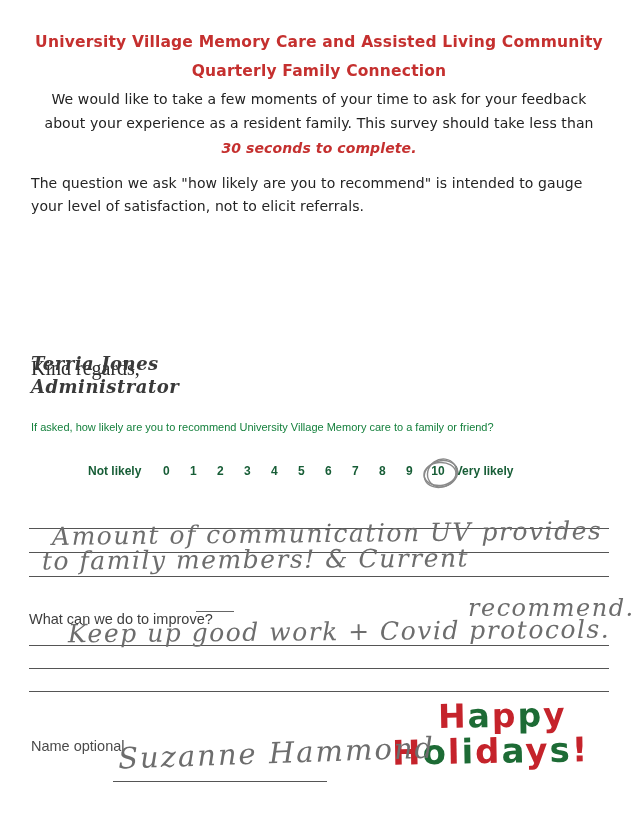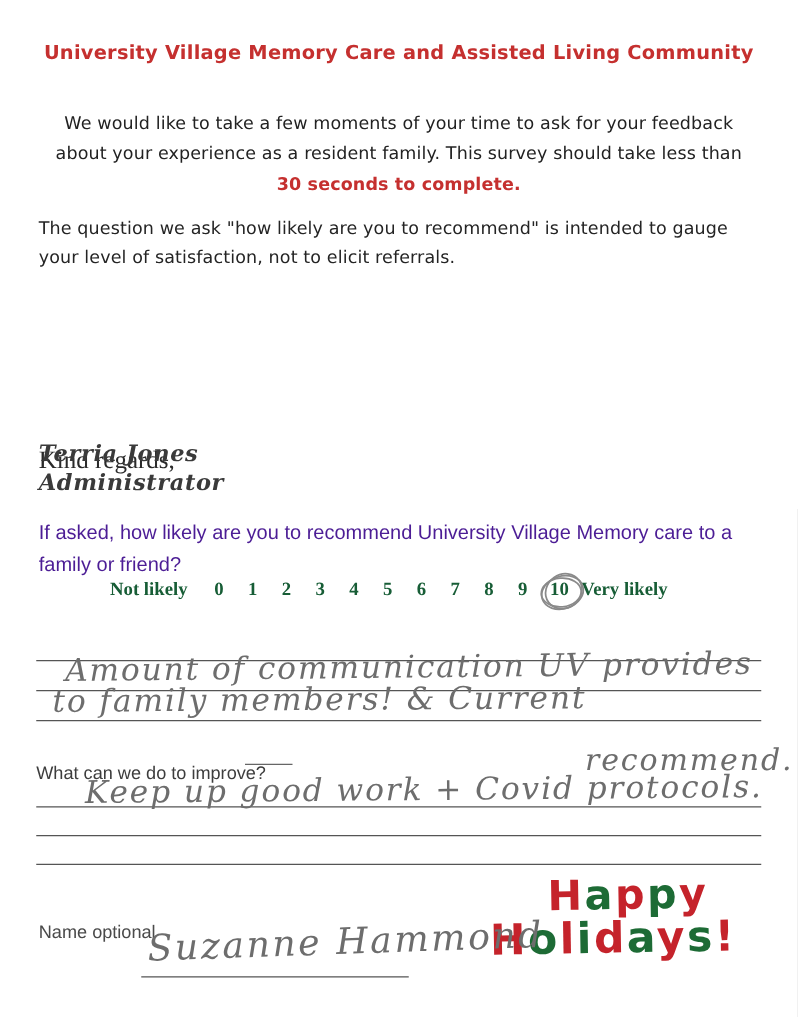--- a/index.html
+++ b/index.html
@@ -8,42 +8,42 @@
     background:#ffffff; overflow:hidden;
     font-family:"DejaVu Sans", sans-serif;
   }
   .center { left:0; width:638px; text-align:center; }
   .abs { position:absolute; }
 
   
   .comic { font-family:"DejaVu Sans", sans-serif; }
   .title { font-weight:bold; font-size:15.5px; color:#c5302f; letter-spacing:.2px; }
   .intro { font-size:14px; color:#222; letter-spacing:.1px; }
-  .intro-red { font-weight:bold; color:#c5302f; }
+  .intro-red { font-weight:bold; color:#c5302f;font-style:italic; }
 
   .para {
     left:31px; width:582px; font-size:14px; line-height:23px; color:#242424;
     letter-spacing:.1px;
   }
 
   .serif { font-family:"Liberation Serif", serif; }
   .closing { left:31px; font-size:20px; color:#2a2a2a;margin-top:32px; }
   .script {
     left:31px; font-family:"DejaVu Serif", serif; font-style:italic; font-weight:bold;
     font-size:18px; color:#3a3a3a; letter-spacing:.5px;
   }
 
   .ui-sans { font-family:"Liberation Sans", sans-serif; }
-  .prompt { left:31px; width:576px; font-size:16px; line-height:26px; color:#4c1d95; }
+  .prompt { left:31px; width:576px; font-size:11px; line-height:26px; color:#15803d; }
   .q-label { left:29px; font-size:14.5px; color:#3d3d3d; }
 
   
   .scale {
     left:88px; top:464px; display:flex; align-items:center;
-    font-family:Liberation Serif, serif; font-weight:bold; font-size:15px;
+    font-family:Liberation Sans, sans-serif; font-weight:bold; font-size:12px;
     color:#175d36;
   }
   .scale-low { margin-right:20px; }
   .scale-high { margin-left:10px; }
   .scale-nums { display:flex; gap:17px; align-items:center; }
   .scale-num { position:relative; min-width:10px; text-align:center; }
   .pen-circle { position:absolute; left:-12px; top:-10px; pointer-events:none; }
 
   
   .rule { position:absolute; left:29px; width:580px; border-bottom:1.6px solid #555; }
@@ -68,20 +68,21 @@
     font-style:italic; font-size:29px; color:#6d6d6d; letter-spacing:2px;
     transform:rotate(-2deg); white-space:nowrap;
   }
 </style>
 </head>
 <body>
 
 <div class="page">
 
   <div class="abs center title comic" style="top:33px">University Village Memory Care and Assisted Living Community</div>
+  <div class="abs center title comic" style="top:62px">Quarterly Family Connection</div>
   <div class="abs center intro comic" style="top:91px">We would like to take a few moments of your time to ask for your feedback</div>
   <div class="abs center intro comic" style="top:115px">about your experience as a resident family. This survey should take less than</div>
   <div class="abs center intro intro-red comic" style="top:140px">30 seconds to complete.</div>
 
   <div class="abs para comic" style="top:172px">The question we ask "how likely are you to recommend" is intended to gauge your level of satisfaction, not to elicit referrals.</div>
 
   <div class="abs closing serif" style="top:325px">Kind regards,</div>
   <div class="abs script" style="top:376px">Administrator</div>
   <div class="abs script" style="top:353px">Terria Jones</div>
 

